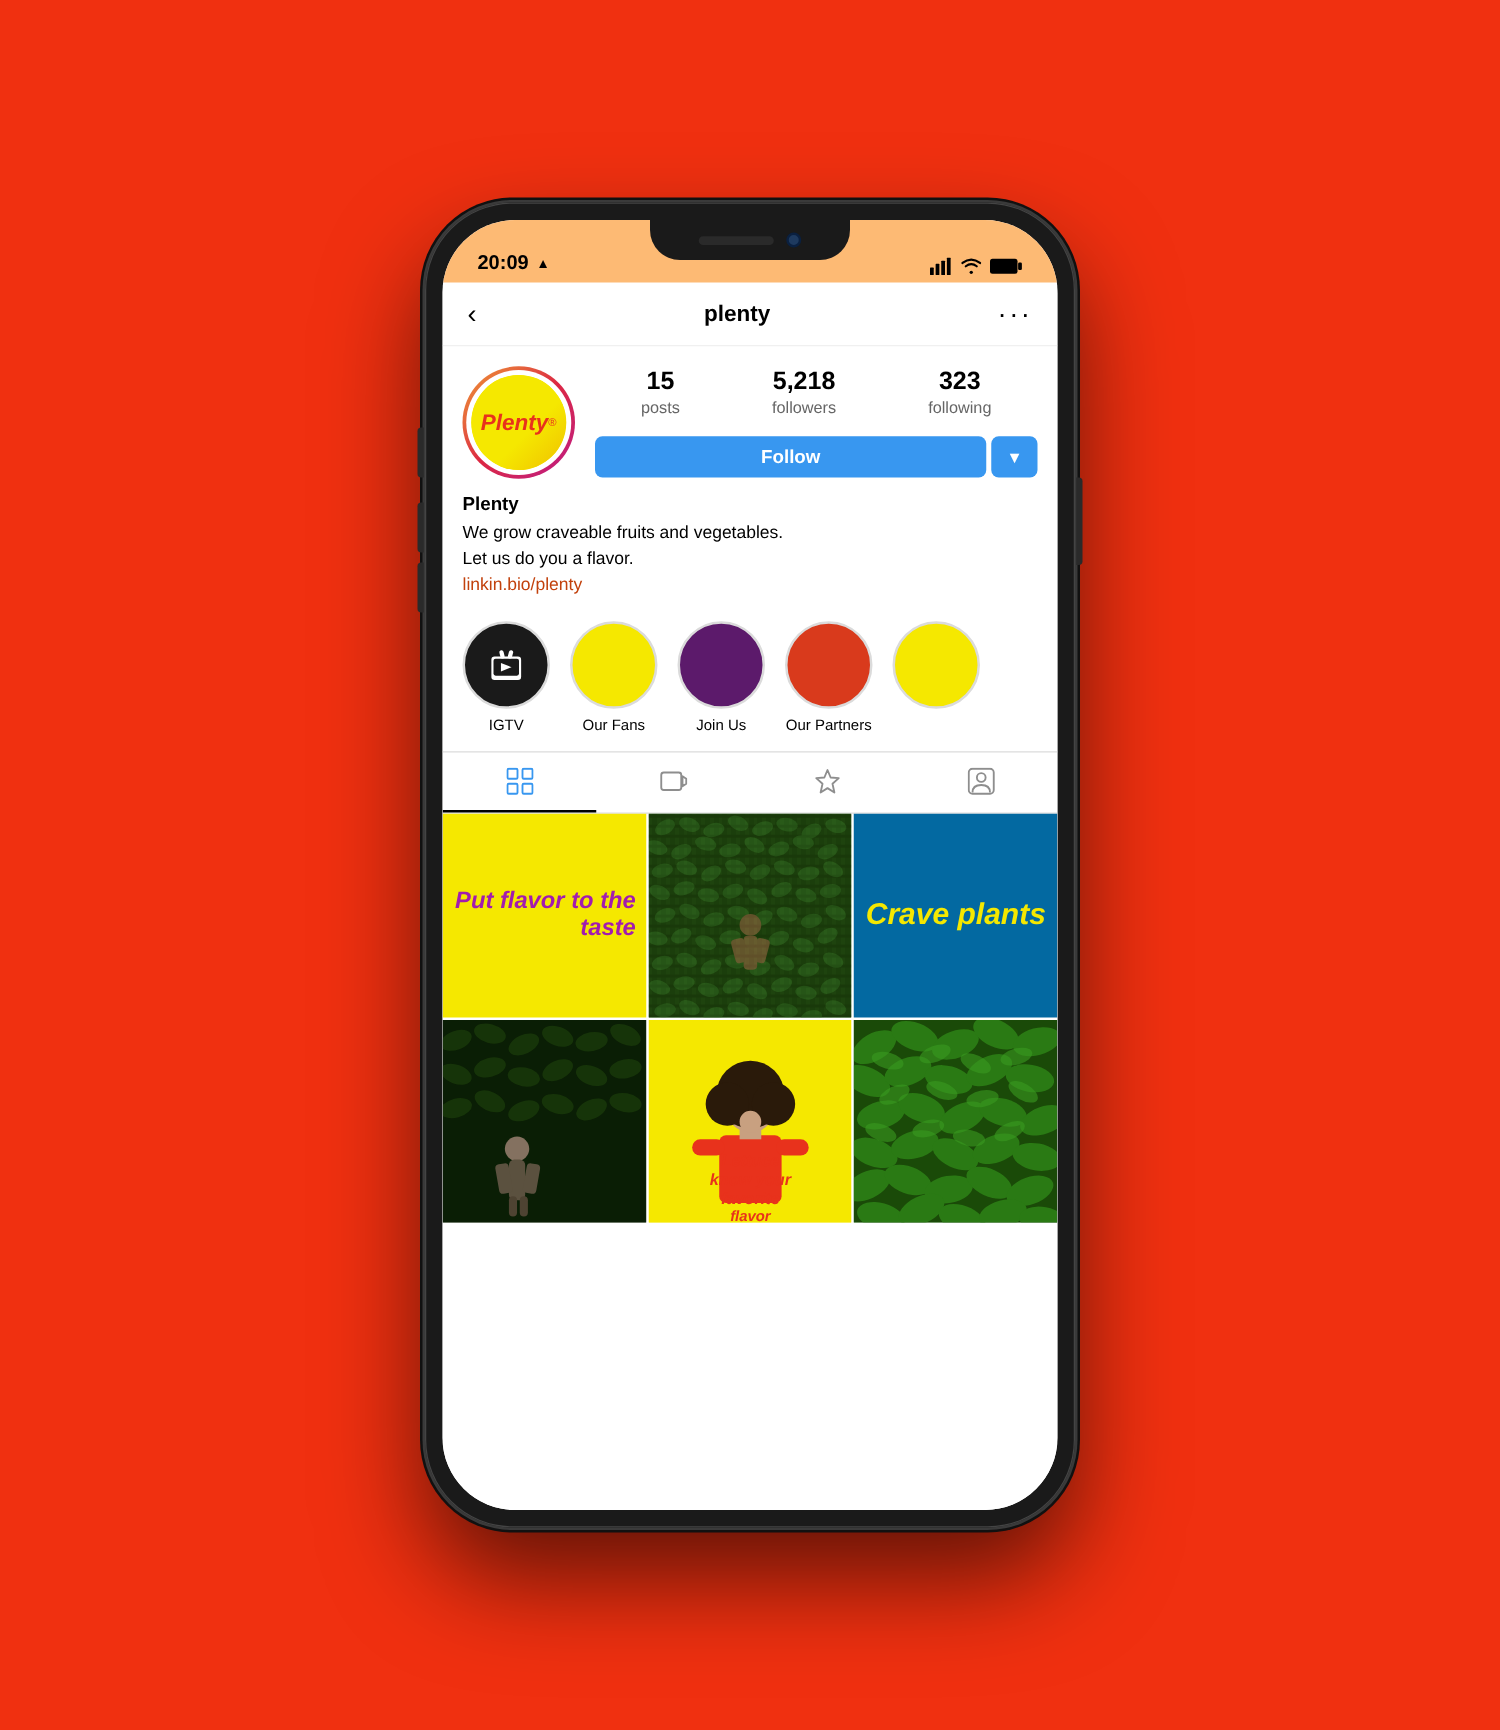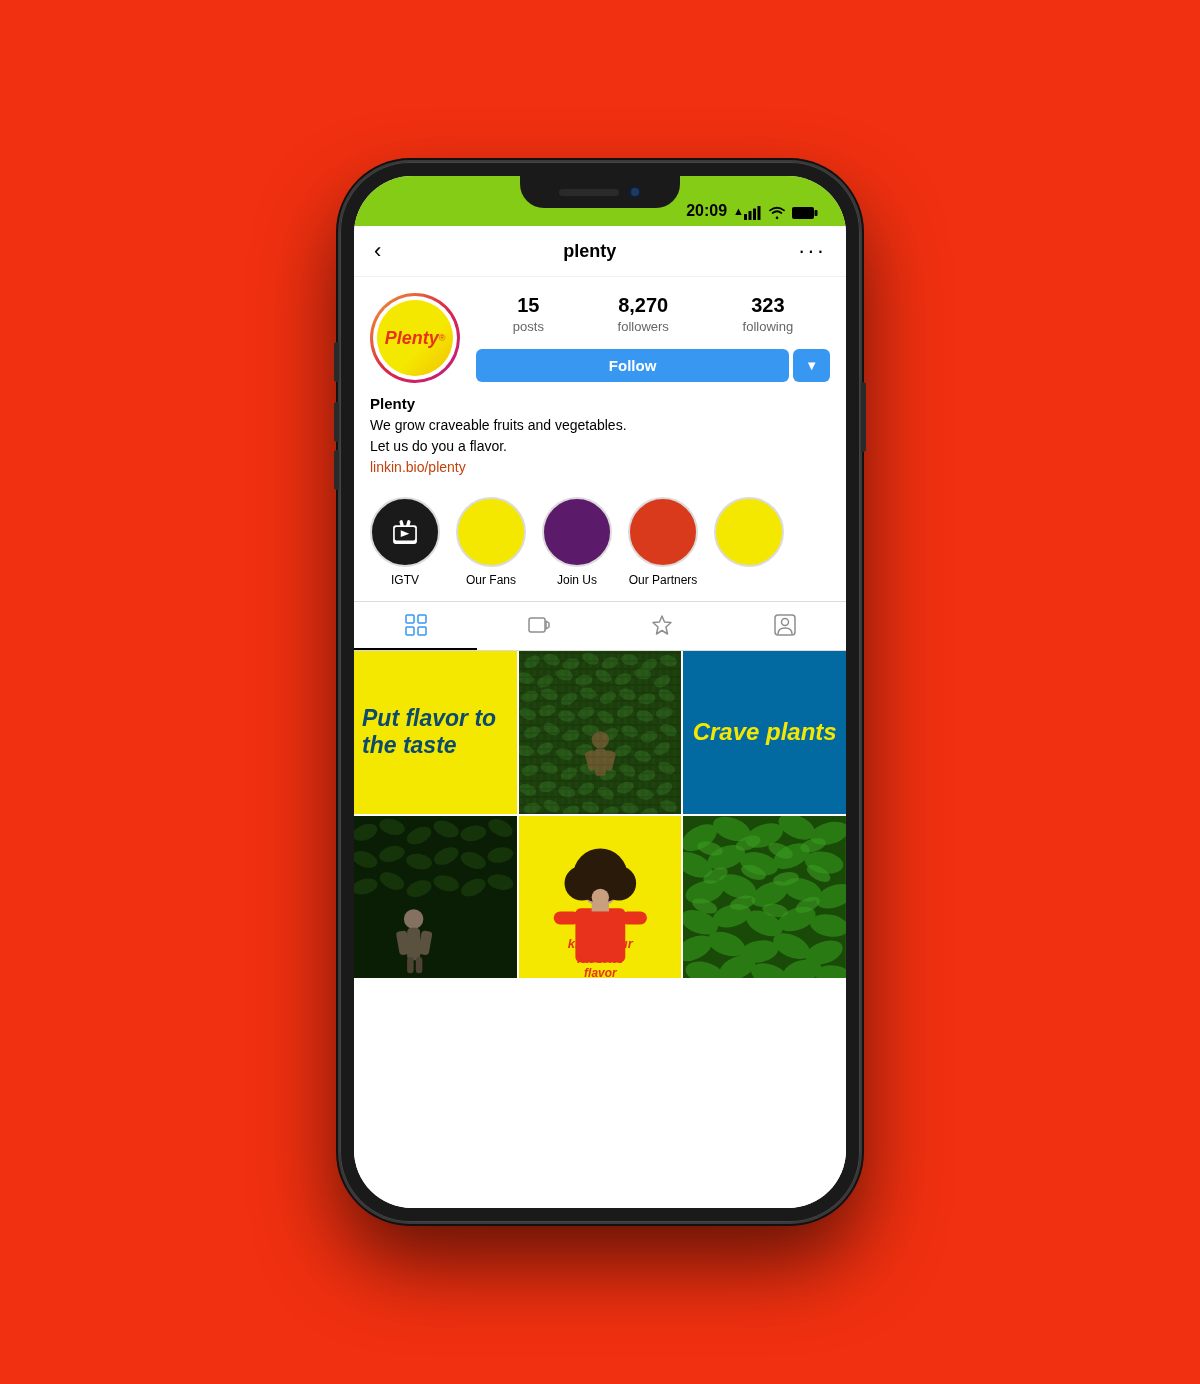--- a/index.html
+++ b/index.html
@@ -94,24 +94,24 @@
       background: #1e3a5f;
       border-radius: 50%;
       border: 2px solid #0a2040;
     }
 
     
     .status-bar {
       position: relative;
       z-index: 5;
       height: 50px;
-      background: #84cc16;
+      background: #fdba74;
       display: flex;
       align-items: flex-end;
-      justify-content: flex-end;
+      justify-content: space-between;
       padding: 0 28px 6px;
     }
     .status-time {
       font-size: 16px;
       font-weight: 600;
       color: #000;
       display: flex;
       align-items: center;
       gap: 4px;
     }
@@ -384,24 +384,24 @@
     }
 
     
     .post-1 {
       background: #f5e800;
       display: flex;
       align-items: center;
       justify-content: center;
     }
     .post-1-text {
-      font-size: 23px;
+      font-size: 19px;
       font-weight: 800;
-      color: #0c4a6e;
-      text-align: left;
+      color: #a21caf;
+      text-align: right;
       line-height: 1.2;
       padding: 8px;
       font-style: italic;
     }
 
     
     .post-2 {
       background: #2a5a1a;
       display: flex;
       align-items: flex-end;
@@ -521,21 +521,21 @@
             </div>
           </div>
 
           <div class="profile-stats">
             <div class="stats-row">
               <div class="stat-item">
                 <span class="stat-number">15</span>
                 <span class="stat-label">posts</span>
               </div>
               <div class="stat-item">
-                <span class="stat-number">8,270</span>
+                <span class="stat-number">5,218</span>
                 <span class="stat-label">followers</span>
               </div>
               <div class="stat-item">
                 <span class="stat-number">323</span>
                 <span class="stat-label">following</span>
               </div>
             </div>
 
             <div class="follow-row">
               <button class="follow-btn">Follow</button>

